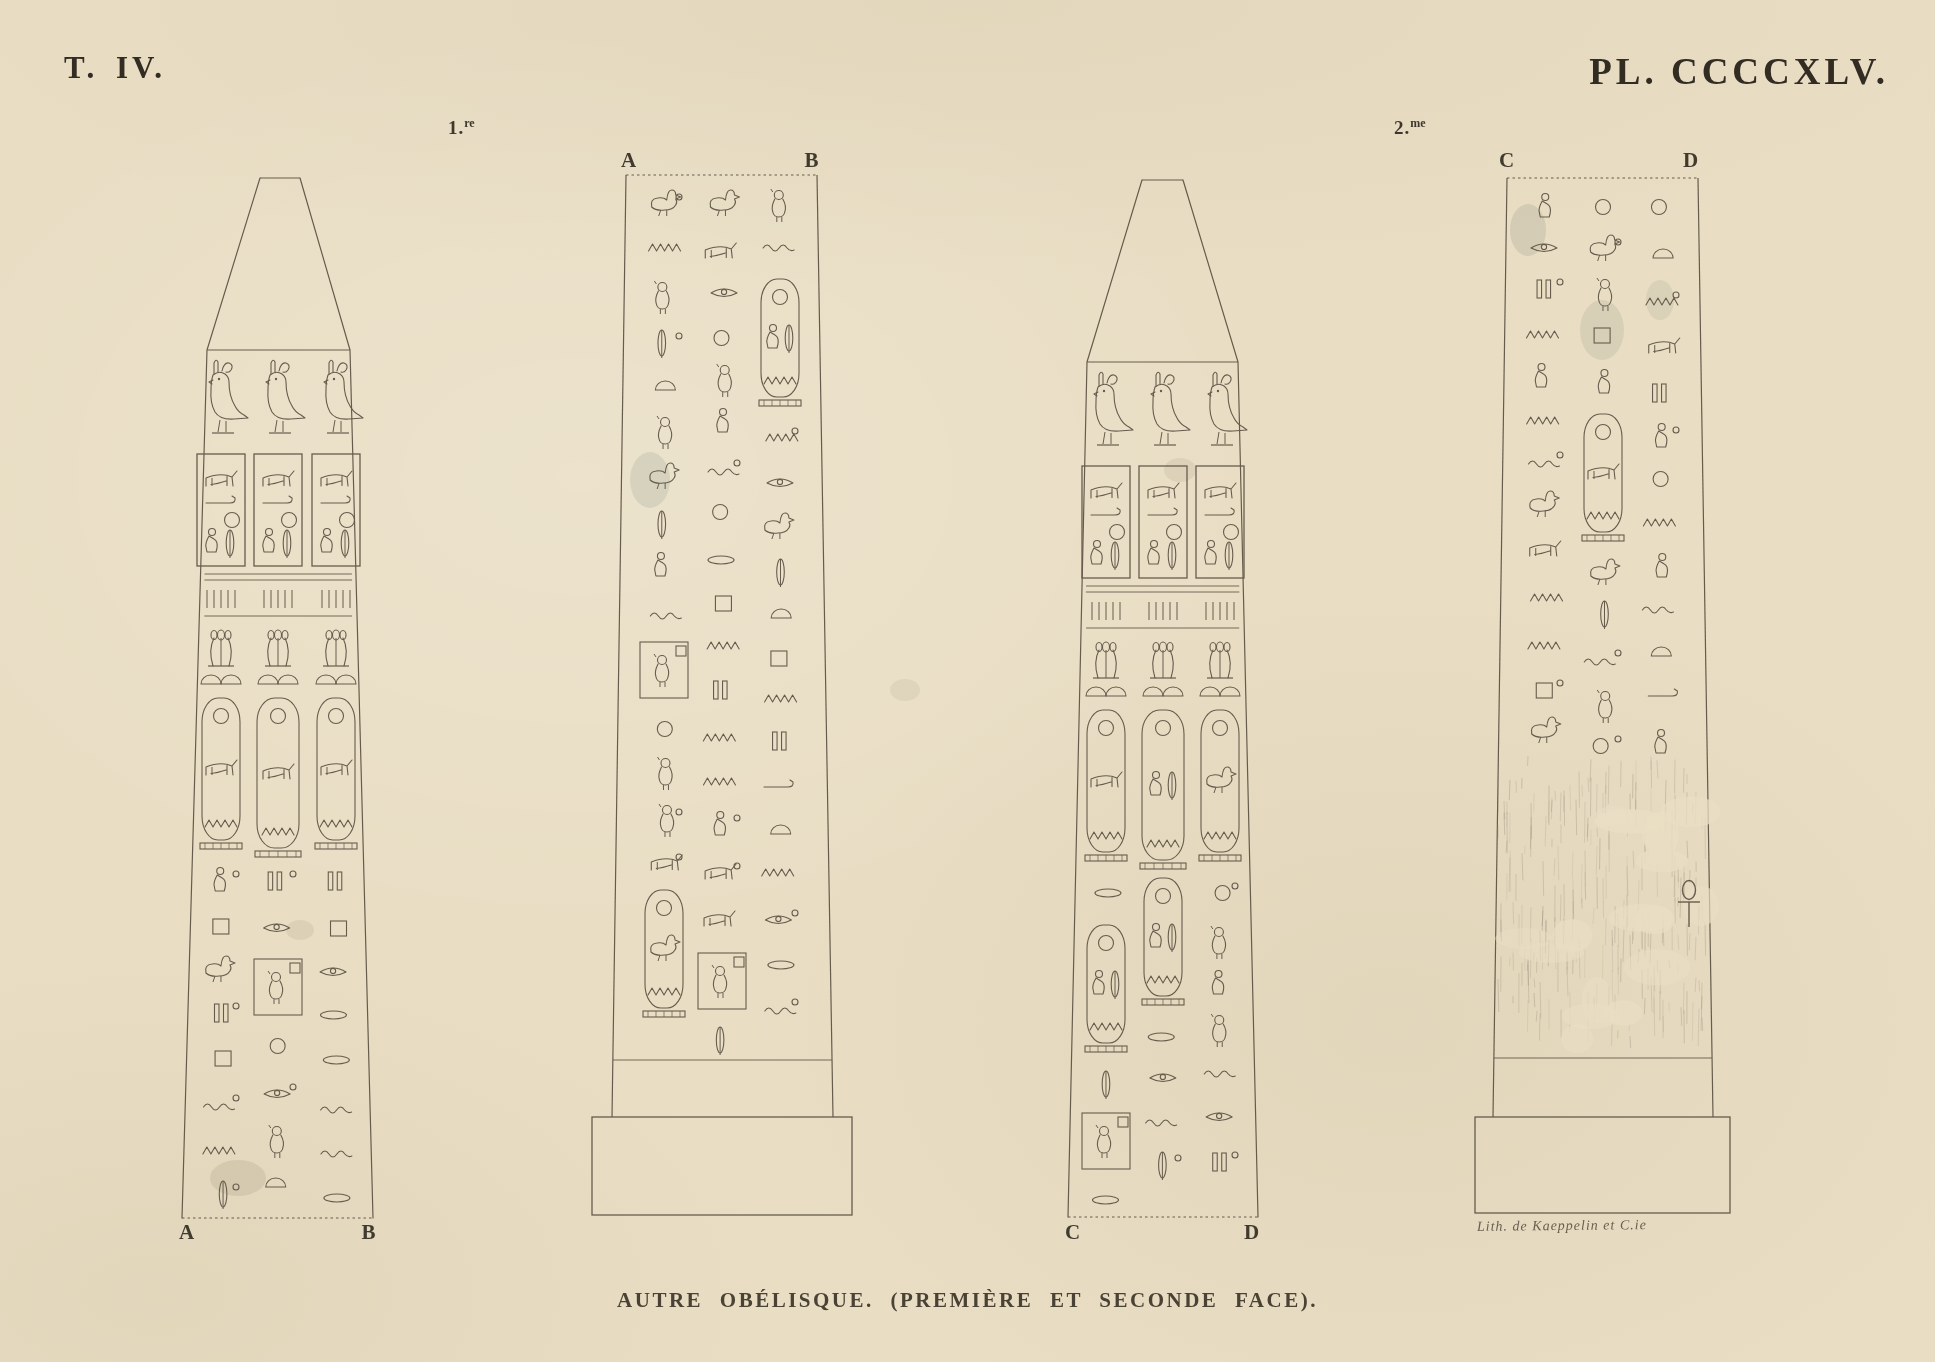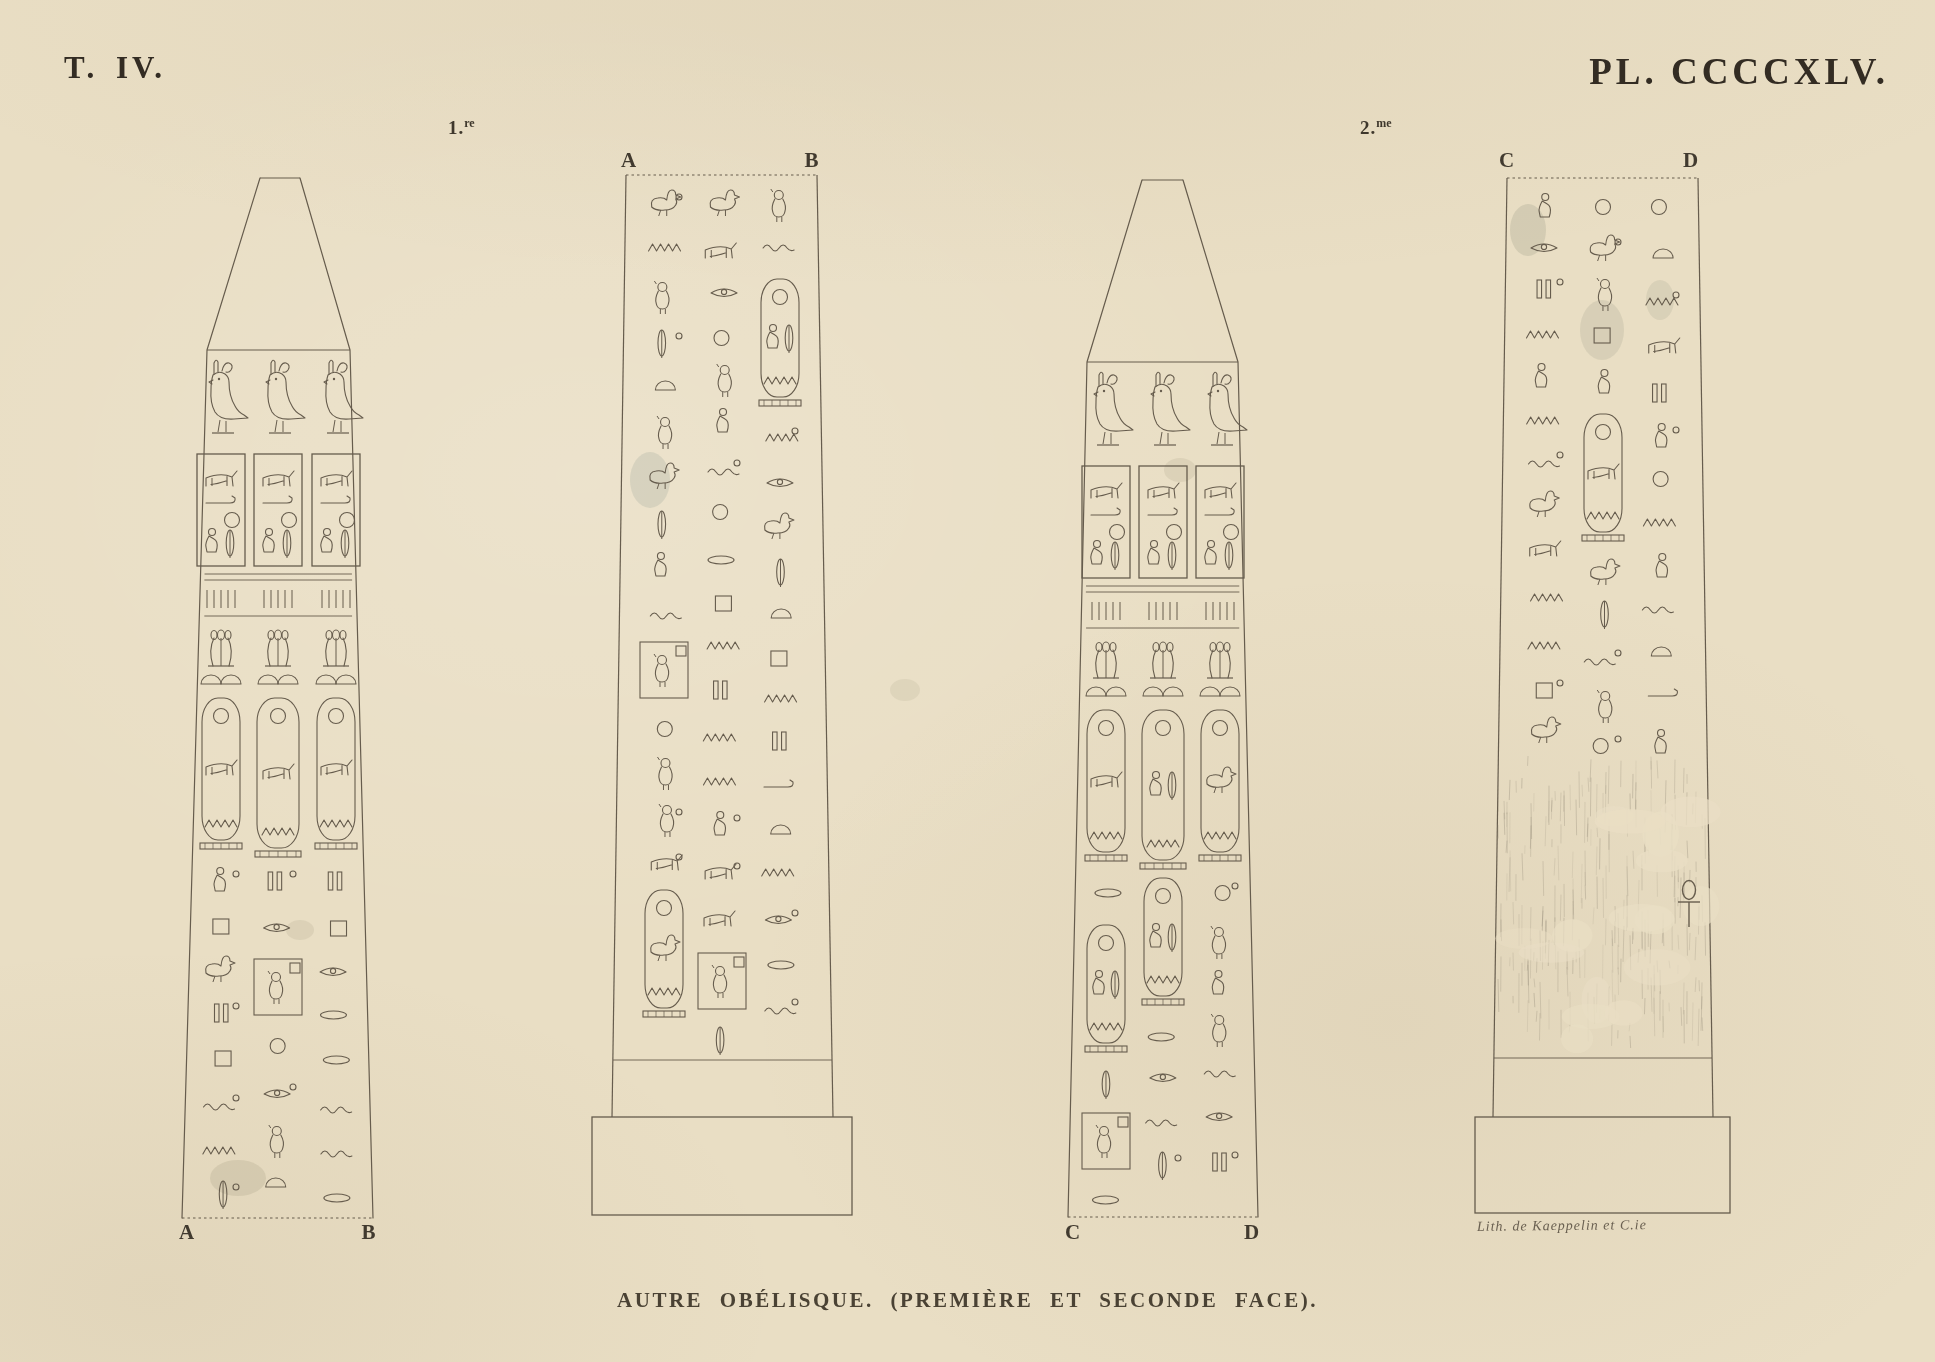--- a/index.html
+++ b/index.html
@@ -931,21 +931,21 @@
         <ellipse cx="1689" cy="890" rx="6.5" ry="9.5" fill="none" stroke="#665c4d" stroke-width="1.4"></ellipse>
         <line x1="1678" y1="902" x2="1700" y2="902" stroke="#665c4d" stroke-width="1.4"></line>
         <line x1="1689" y1="902" x2="1689" y2="927" stroke="#665c4d" stroke-width="1.4"></line>
       </svg>
   </div>
 
   <span class="txt tome">T. IV.</span>
   <span class="txt plateno">PL. CCCCXLV.</span>
 
   <span class="facelbl" style="left:448px;top:116px"><span>1.</span><sup>re</sup></span>
-  <span class="facelbl" style="left:1360px;top:116px"><span>2.</span><sup>me</sup></span>
+  <span class="facelbl" style="left:1394px;top:116px"><span>2.</span><sup>me</sup></span>
 
   <span class="ltr" style="left:187px;top:1220px">A</span>
   <span class="ltr" style="left:369px;top:1220px">B</span>
 
   <span class="ltr" style="left:629px;top:148px">A</span>
   <span class="ltr" style="left:812px;top:148px">B</span>
 
   <span class="ltr" style="left:1073px;top:1220px">C</span>
   <span class="ltr" style="left:1252px;top:1220px">D</span>
 

